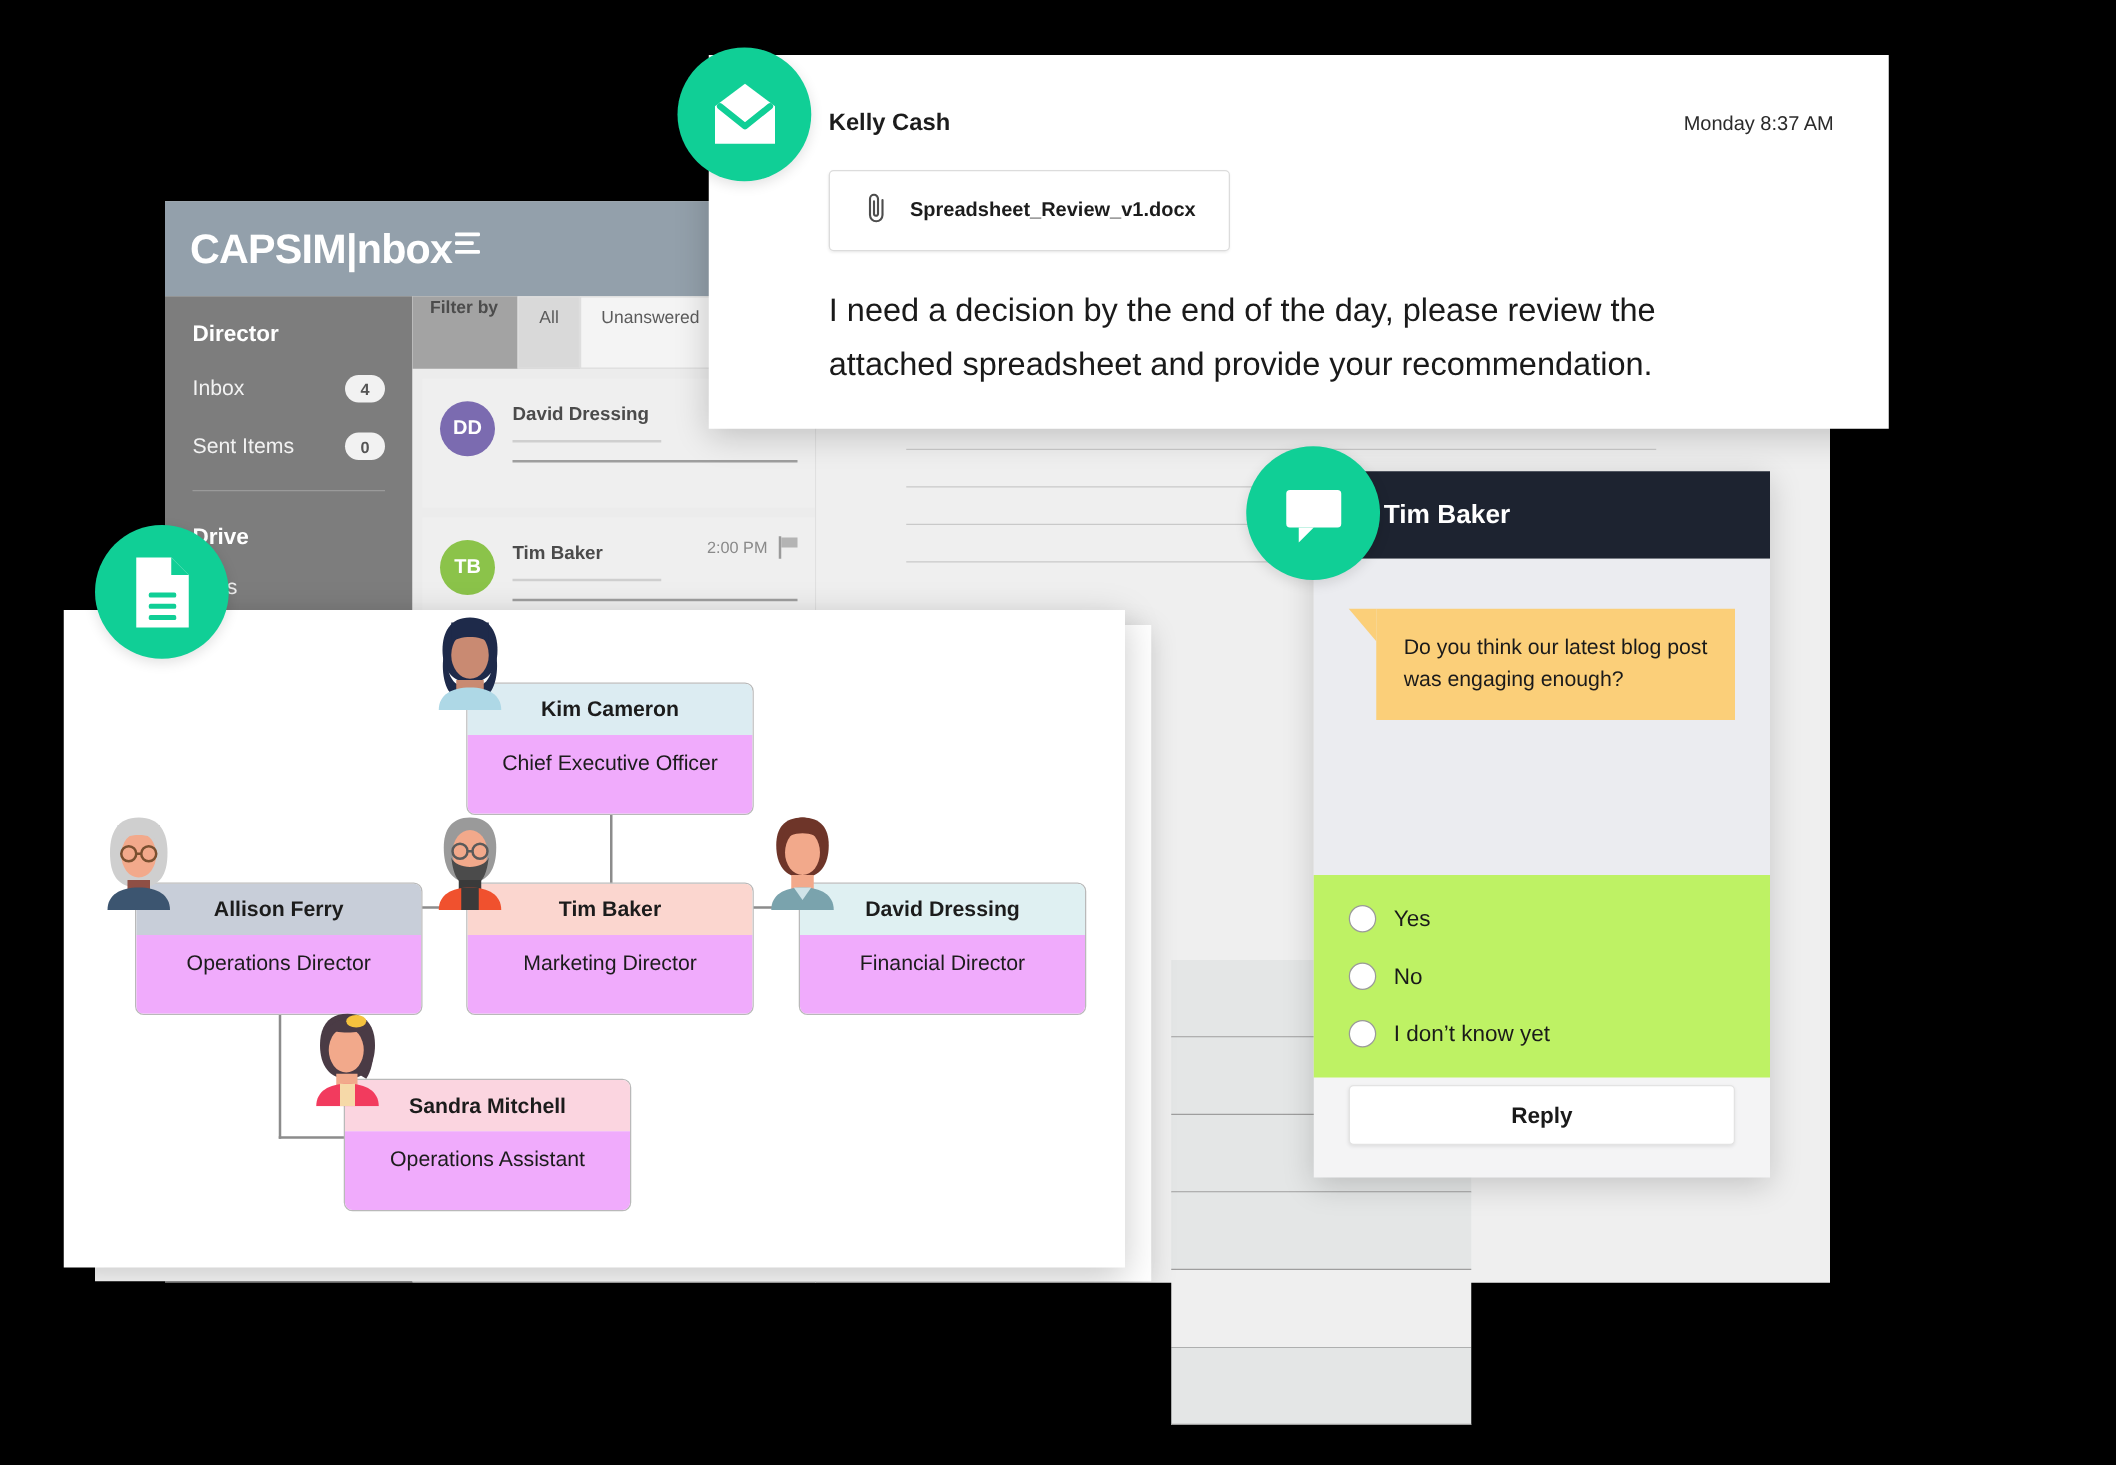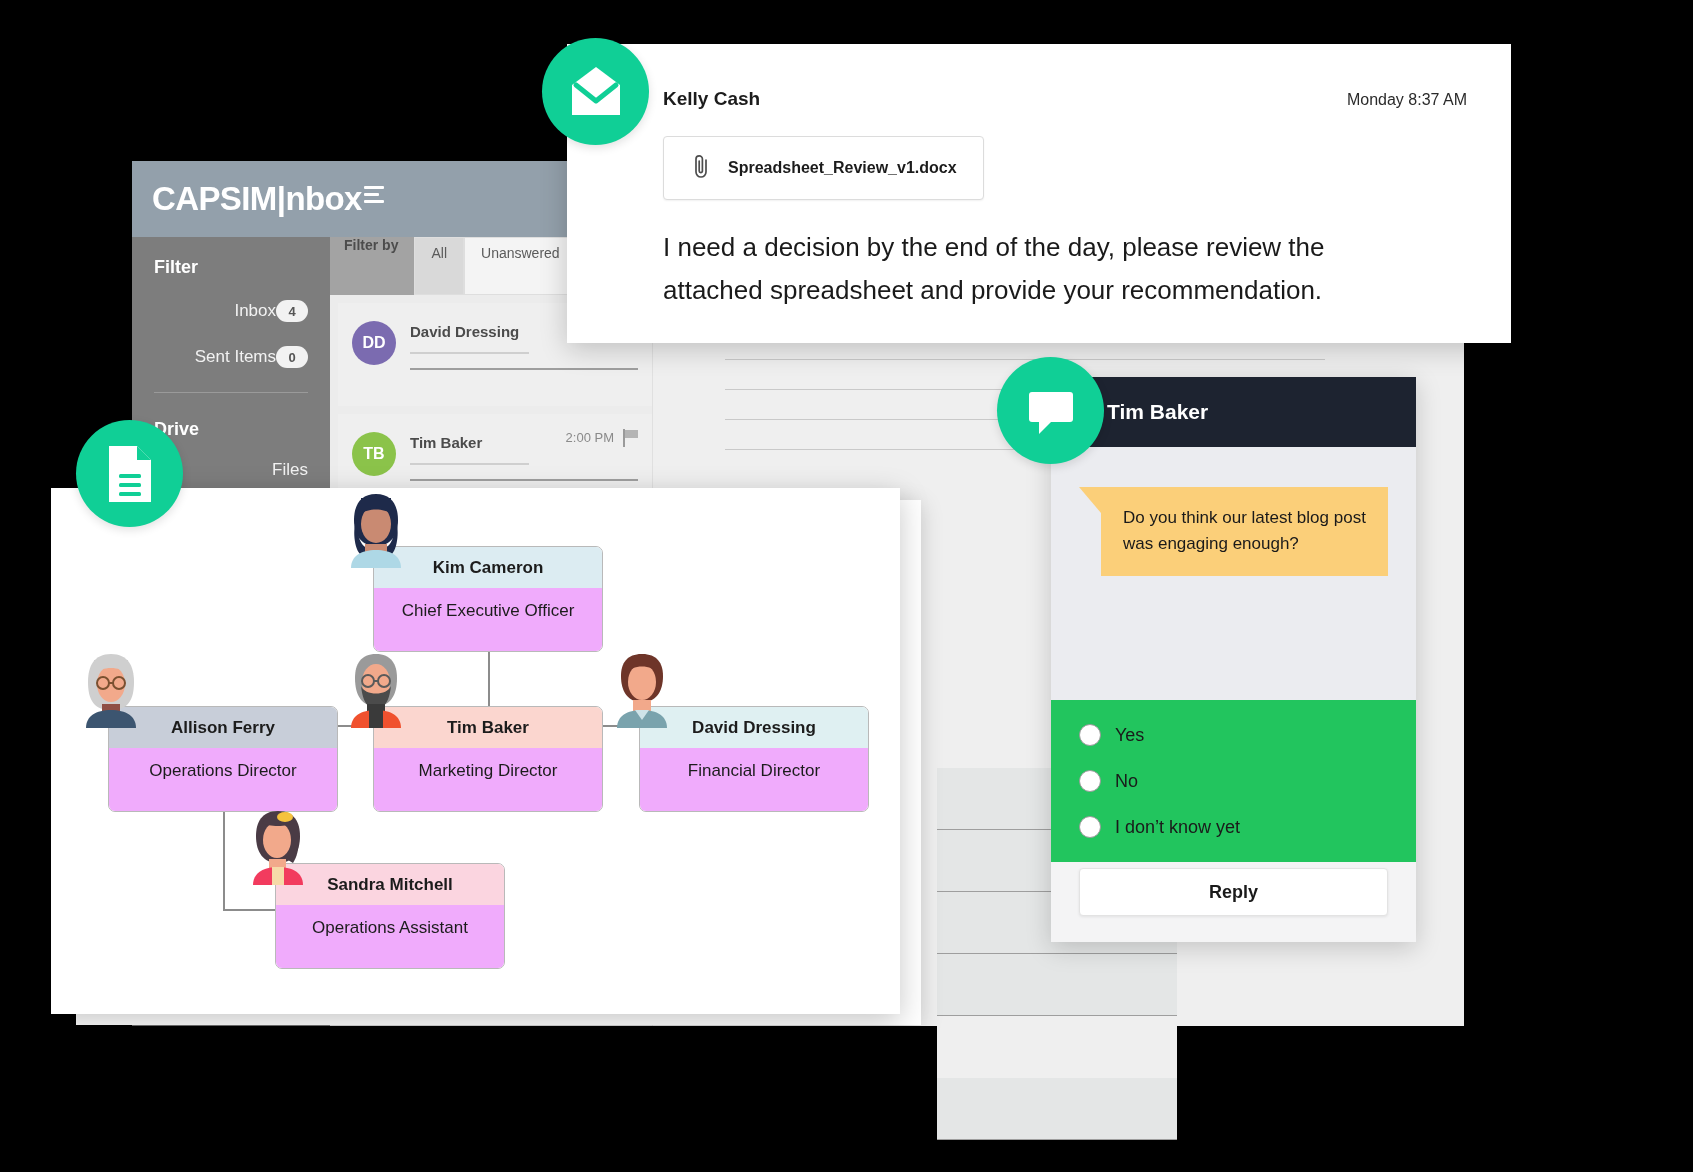--- a/index.html
+++ b/index.html
@@ -38,21 +38,21 @@
   .brand-mark span:nth-child(3){ width: 20px; }
 
   .inbox-body { display: flex; height: calc(100% - 76px); }
 
   .sidebar {
     width: 198px; background: #7d7d7d; color: #fff; padding: 20px 22px 0 22px;
     flex-shrink: 0;
   }
   .sidebar h3 { font-size: 18px; font-weight: 700; margin-bottom: 22px; }
   .folder-row {
-    display: flex; align-items: center; justify-content: flex-end;
+    display: flex; align-items: center; justify-content: space-between;
     margin-bottom: 24px; font-size: 17px; color: #f2f2f2;
   }
   .badge {
     background: #f2f2f2; color: #555; font-size: 13px; font-weight: 600;
     border-radius: 11px; min-width: 32px; height: 22px;
     display: flex; align-items: center; justify-content: center;
   }
   .sidebar-sep { height: 1px; background: #9a9a9a; margin: 18px 0 26px 0; }
   .sidebar h3.drive { margin-bottom: 20px; }
 
@@ -150,21 +150,21 @@
     position: relative; background: #fbcf79; color: #1a1a1a;
     font-size: 17px; line-height: 1.55; padding: 18px 22px;
     max-width: 290px; margin-left: 22px;
   }
   .bubble::before {
     content: ""; position: absolute; left: -22px; top: 0;
     border-top: 0 solid transparent;
     border-right: 22px solid #fbcf79;
     border-bottom: 26px solid transparent;
   }
-  .chat-options { background: #22c55e; padding: 24px 28px 0 28px; }
+  .chat-options { background: #bef264; padding: 24px 28px 0 28px; }
   .opt-row { display: flex; align-items: center; gap: 14px; margin-bottom: 24px; }
   .radio {
     width: 22px; height: 22px; border-radius: 50%;
     border: 1px solid #9a9a9a; background: #fff; flex-shrink: 0;
   }
   .opt-label { font-size: 18px; color: #1a1a1a; }
   .reply-btn {
     margin: 6px 28px 26px 28px; background: #fff; border: 1px solid #e3e3e3;
     border-radius: 4px; height: 48px; display: flex; align-items: center;
     justify-content: center; font-size: 18px; font-weight: 700; color: #1a1a1a;
@@ -210,21 +210,21 @@
           <span></span>
             <span></span>
             <span></span>
         </span>
       </div>
     </div>
 
     <div class="inbox-body">
 
       <div class="sidebar">
-        <h3>Filter</h3>
+        <h3>Director</h3>
 
         <div class="folder-row">
           <span>Inbox</span>
           <span class="badge">4</span>
         </div>
 
         <div class="folder-row">
           <span>Sent Items</span>
           <span class="badge">0</span>
         </div>

